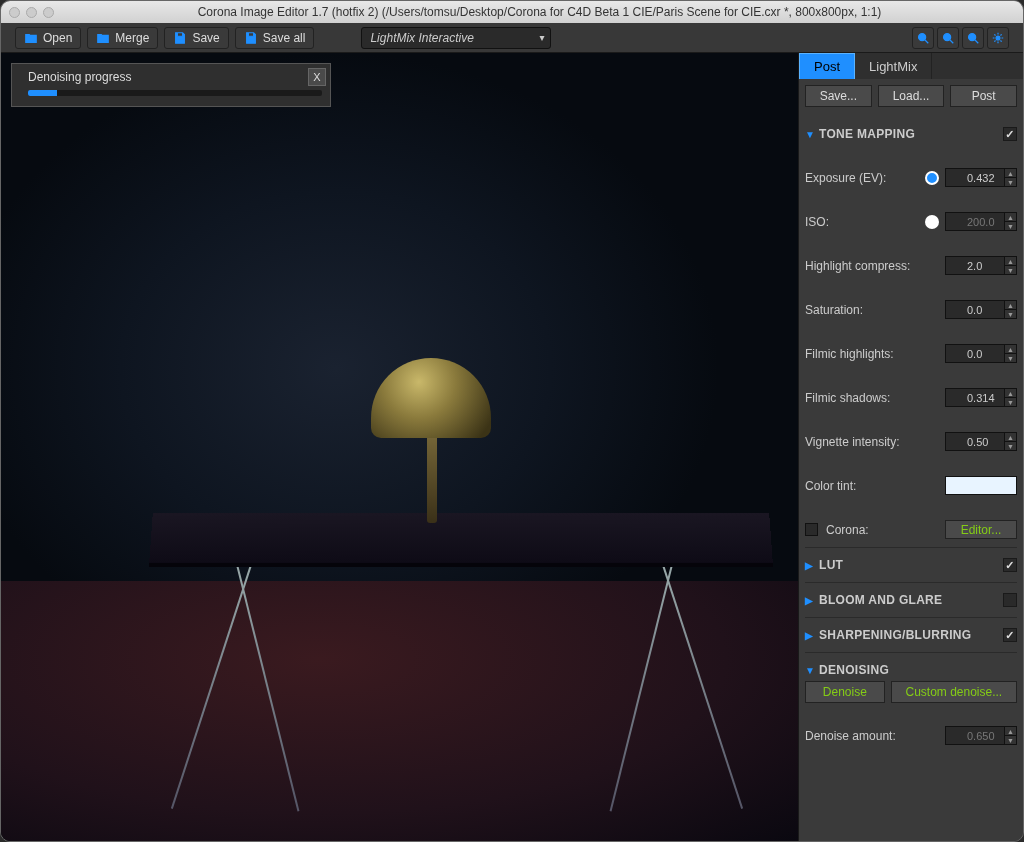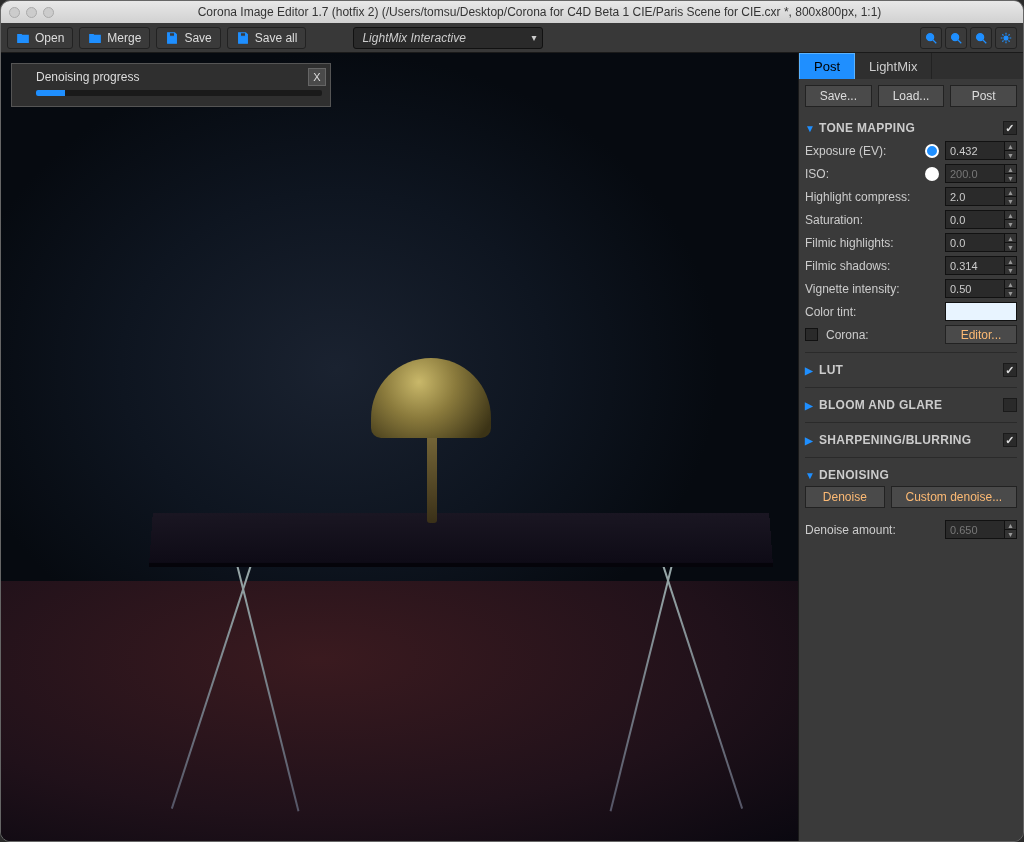--- a/index.html
+++ b/index.html
@@ -2,60 +2,60 @@
 <html><head>
 <meta charset="utf-8">
 <style>
   * { box-sizing: border-box; margin: 0; padding: 0; font-family: -apple-system, "Helvetica Neue", Arial, sans-serif; }
   body { width: 1024px; height: 842px; background: #2b2b2b; overflow: hidden; user-select: none; }
   .window { width: 100%; height: 100%; display: flex; flex-direction: column; background: #404040; border-radius: 10px; overflow: hidden; border: 1px solid #666; }
   .titlebar { height: 22px; background: linear-gradient(#e8e8e8,#d1d1d1); display: flex; align-items: center; padding: 0 8px; color: #333; font-size: 12px; }
   .tl-btns { display: flex; gap: 6px; margin-right: 10px; }
   .tl-btn { width: 11px; height: 11px; border-radius: 50%; background: #ccc; border: 1px solid #aaa; }
   .titletext { flex: 1; text-align: center; white-space: nowrap; overflow: hidden; }
-  .toolbar { height: 30px; background: #383838; border-bottom: 1px solid #1a1a1a; display: flex; align-items: center; padding: 0 6px; gap: 6px; }
+  .toolbar { height: 30px; background: #383838; border-bottom: 1px solid #1a1a1a; display: flex; align-items: center; padding: 0 14px; gap: 6px; }
   .tbtn { display: flex; align-items: center; gap: 5px; height: 22px; padding: 0 8px; background: #3a3a3a; border: 1px solid #222; border-radius: 3px; color: #ddd; font-size: 12px; cursor: pointer; }
   .tbtn svg { width: 14px; height: 14px; }
   .dropdown { height: 22px; min-width: 190px; background: #2a2a2a; border: 1px solid #111; border-radius: 3px; color: #ccc; font-size: 12px; font-style: italic; display: flex; align-items: center; padding: 0 8px; position: relative; margin-left: 41px; }
   .dropdown::after { content: "▾"; position: absolute; right: 6px; font-style: normal; font-size: 10px; }
   .rt-icons { margin-left: auto; display: flex; gap: 3px; }
   .ricon { width: 22px; height: 22px; background: #3a3a3a; border: 1px solid #222; border-radius: 3px; display: flex; align-items: center; justify-content: center; cursor: pointer; }
   .ricon svg { width: 14px; height: 14px; }
   .body { flex: 1; display: flex; min-height: 0; }
   .viewport { flex: 1; position: relative; background: radial-gradient(ellipse 60% 50% at 42% 40%, #1a2230 0%, #0e1520 45%, #060a10 80%); overflow: hidden; }
   
   .rug { position: absolute; left: 0; right: 0; bottom: 0; height: 260px; background: radial-gradient(ellipse at 40% 30%, #3a1a1f 0%, #20111a 60%, #0a0810 100%); }
   .tabletop { position: absolute; left: 150px; top: 460px; width: 620px; height: 50px; background: linear-gradient(#1a1622,#0e0b16); transform: perspective(600px) rotateX(8deg); box-shadow: 0 4px 0 #05040a; }
   .leg { position: absolute; width: 2px; background: linear-gradient(#9aa,#556); }
   .leg.l1 { left: 210px; top: 502px; height: 260px; transform: rotate(18deg); }
   .leg.l2 { left: 265px; top: 502px; height: 260px; transform: rotate(-14deg); }
   .leg.l3 { left: 640px; top: 502px; height: 260px; transform: rotate(14deg); }
   .leg.l4 { left: 700px; top: 502px; height: 260px; transform: rotate(-18deg); }
   .lampstem { position: absolute; left: 426px; top: 375px; width: 10px; height: 95px; background: linear-gradient(#7a6a3a,#3a3018); border-radius: 3px; }
   .lampshade { position: absolute; left: 370px; top: 305px; width: 120px; height: 80px; border-radius: 60px 60px 10px 10px / 60px 60px 10px 10px; background: radial-gradient(circle at 40% 30%, #c9b86a 0%, #8a7a3c 40%, #3b3316 90%); }
-  .progressbox { position: absolute; left: 10px; top: 10px; width: 320px; background: #2f2f2f; border: 1px solid #555; padding: 6px 8px 10px 24px; color: #ddd; font-size: 12px; }
+  .progressbox { position: absolute; left: 10px; top: 10px; width: 320px; background: #2f2f2f; border: 1px solid #555; padding: 6px 8px 10px 16px; color: #ddd; font-size: 12px; }
   .progressbox .close { position: absolute; right: 4px; top: 4px; width: 18px; height: 18px; background: #4a4a4a; border: 1px solid #666; color: #ddd; font-size: 11px; display: flex; align-items: center; justify-content: center; cursor: pointer; }
   .progtrack { margin-top: 6px; height: 6px; background: #1a1a1a; border-radius: 2px; overflow: hidden; }
   .progfill { height: 100%; width: 10%; background: #1f8fff; }
   .panel { width: 225px; background: #3a3a3a; border-left: 1px solid #1a1a1a; display: flex; flex-direction: column; overflow-y: auto; }
   .tabs { display: flex; height: 26px; background: #2f2f2f; }
   .tab { padding: 0 14px; display: flex; align-items: center; font-size: 13px; color: #ccc; border-right: 1px solid #222; cursor: pointer; }
   .tab.active { background: #1f8fff; color: #000; font-weight: normal; border: 1px solid #5ab3ff; border-bottom: none; }
   .panelbody { padding: 6px 6px 20px 6px; color: #ccc; font-size: 12px; }
-  .btnrow { display: flex; gap: 6px; margin-bottom: 10px; }
+  .btnrow { display: flex; gap: 6px; margin-bottom: 16px; }
   .pbtn { flex: 1; height: 22px; background: #4a4a4a; border: 1px solid #222; color: #ddd; font-size: 12px; cursor: pointer; }
-  .pbtn.disabled { color: #fdba74; cursor: default; }
+  .pbtn.disabled { color: #84cc16; cursor: default; }
   .section-hdr { display: flex; align-items: center; height: 22px; font-weight: bold; font-size: 12px; letter-spacing: 0.3px; margin-top: 4px; }
   .section-hdr .tri { color: #1f8fff; width: 14px; font-size: 10px; }
   .section-hdr .chk { margin-left: auto; width: 14px; height: 14px; background: #2a2a2a; border: 1px solid #1a1a1a; color: #ddd; font-size: 11px; display: flex; align-items: center; justify-content: center; }
-  .row { display: flex; align-items: center; height: 23px; gap: 4px; }
+  .row { display: flex; align-items: center; height: 23px; gap: 4px; margin-top: 21px; }
   .row .lbl { flex: 1; font-size: 12px; color: #ccc; white-space: nowrap; overflow: hidden; text-overflow: ellipsis; }
   .row .dot { width: 14px; height: 14px; border-radius: 50%; background: #fff; margin-right: 2px; }
   .row .dot.blue { background: #1f8fff; border: 2px solid #fff; box-sizing: border-box; }
-  .spin { position: relative; width: 72px; height: 19px; background: #2a2a2a; border: 1px solid #111; color: #ccc; font-size: 11px; padding-left: 4px; display: flex; align-items: center; }
+  .spin { position: relative; width: 72px; height: 19px; background: #2a2a2a; border: 1px solid #111; color: #ccc; font-size: 11px; padding-left: 21px; display: flex; align-items: center; }
   .spin.disabled { color: #777; }
   .spin .arrows { position: absolute; right: 0; top: 0; bottom: 0; width: 12px; display: flex; flex-direction: column; }
   .spin .arrows div { flex: 1; display: flex; align-items: center; justify-content: center; font-size: 7px; color: #999; background: #333; border-left: 1px solid #111; }
   .spin .arrows div:first-child { border-bottom: 1px solid #111; }
   .colorswatch { width: 72px; height: 19px; background: #e8f4ff; border: 1px solid #111; }
   .chkbox { width: 13px; height: 13px; background: #2a2a2a; border: 1px solid #111; margin-right: 4px; display: inline-flex; align-items: center; justify-content: center; font-size: 10px; }
   .divider { height: 1px; background: #2a2a2a; margin: 6px 0; }
   .accent { stroke: #1f8fff; fill: #1f8fff; }
 </style>
 </head>

